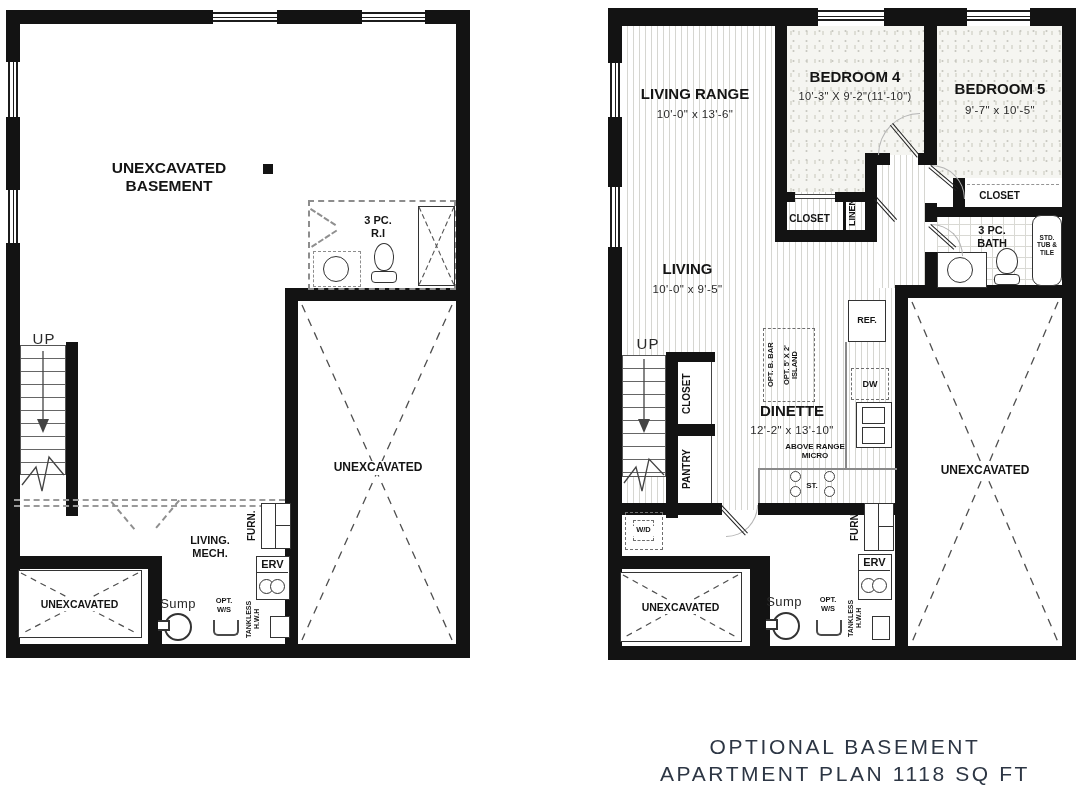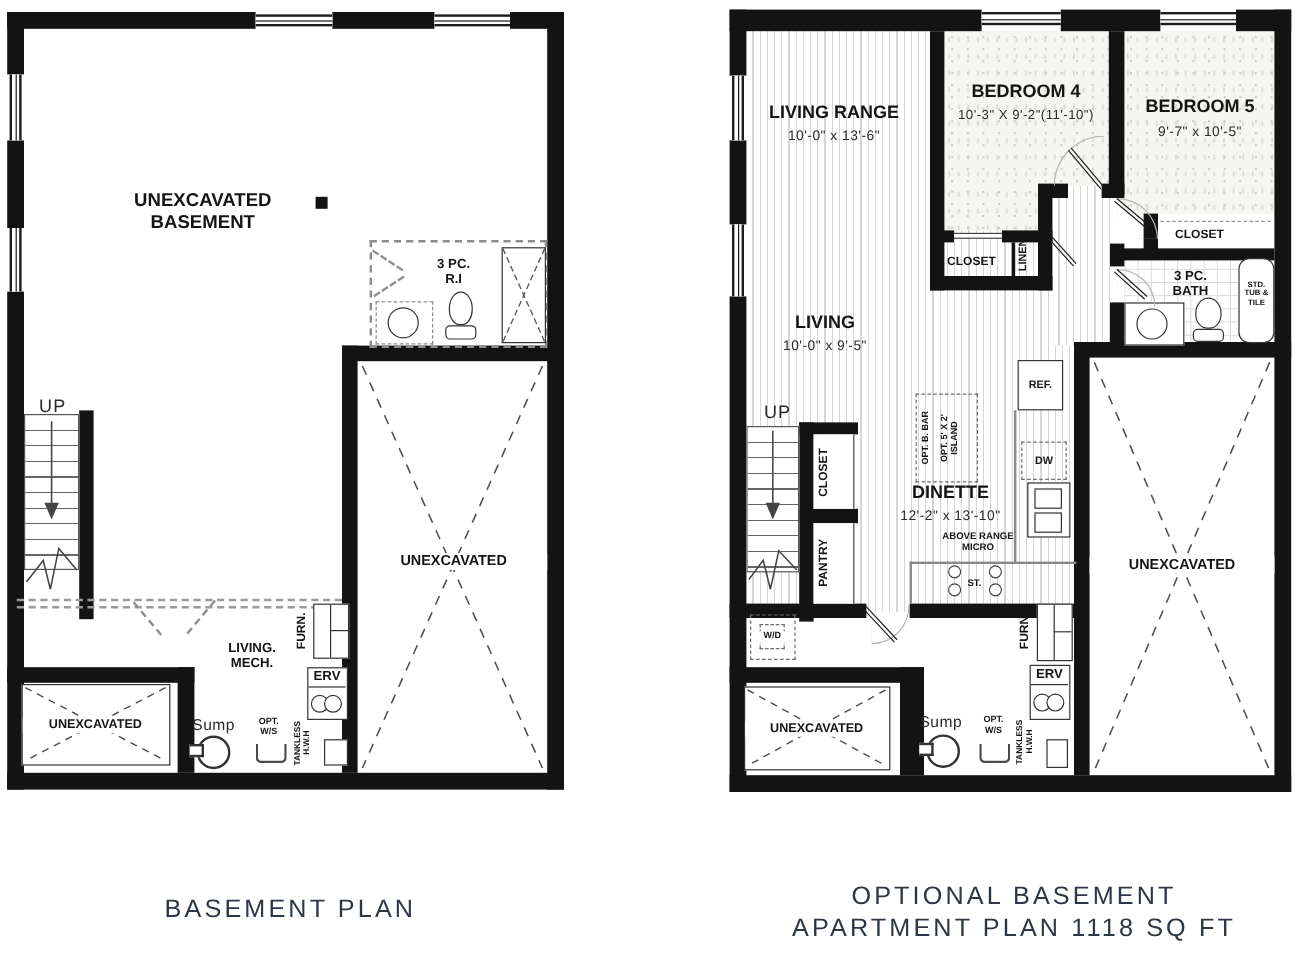--- a/index.html
+++ b/index.html
@@ -270,17 +270,16 @@
     </svg>
     <div class="label" style="left:0;top:28px;width:119px;height:13px;font-size:10.5px;background:#fff">UNEXCAVATED</div>
   </div>
 
   <svg style="left:908px;top:298px" width="154" height="348">
     <line class="xline" x1="4" y1="4" x2="150" y2="344"></line>
     <line class="xline" x1="150" y1="4" x2="4" y2="344"></line>
   </svg>
   <div class="label" style="left:908px;top:464px;width:154px;height:14px;font-size:12px;background:#fff">UNEXCAVATED</div>
 
-  <div class="caption" style="left:62px;top:744px;width:360px;height:28px">BASEMENT PLAN</div>
   <div class="caption" style="left:600px;top:733px;width:490px;height:56px">OPTIONAL BASEMENT
 APARTMENT PLAN 1118 SQ FT</div>
 
 </div>
 
 </body></html>

